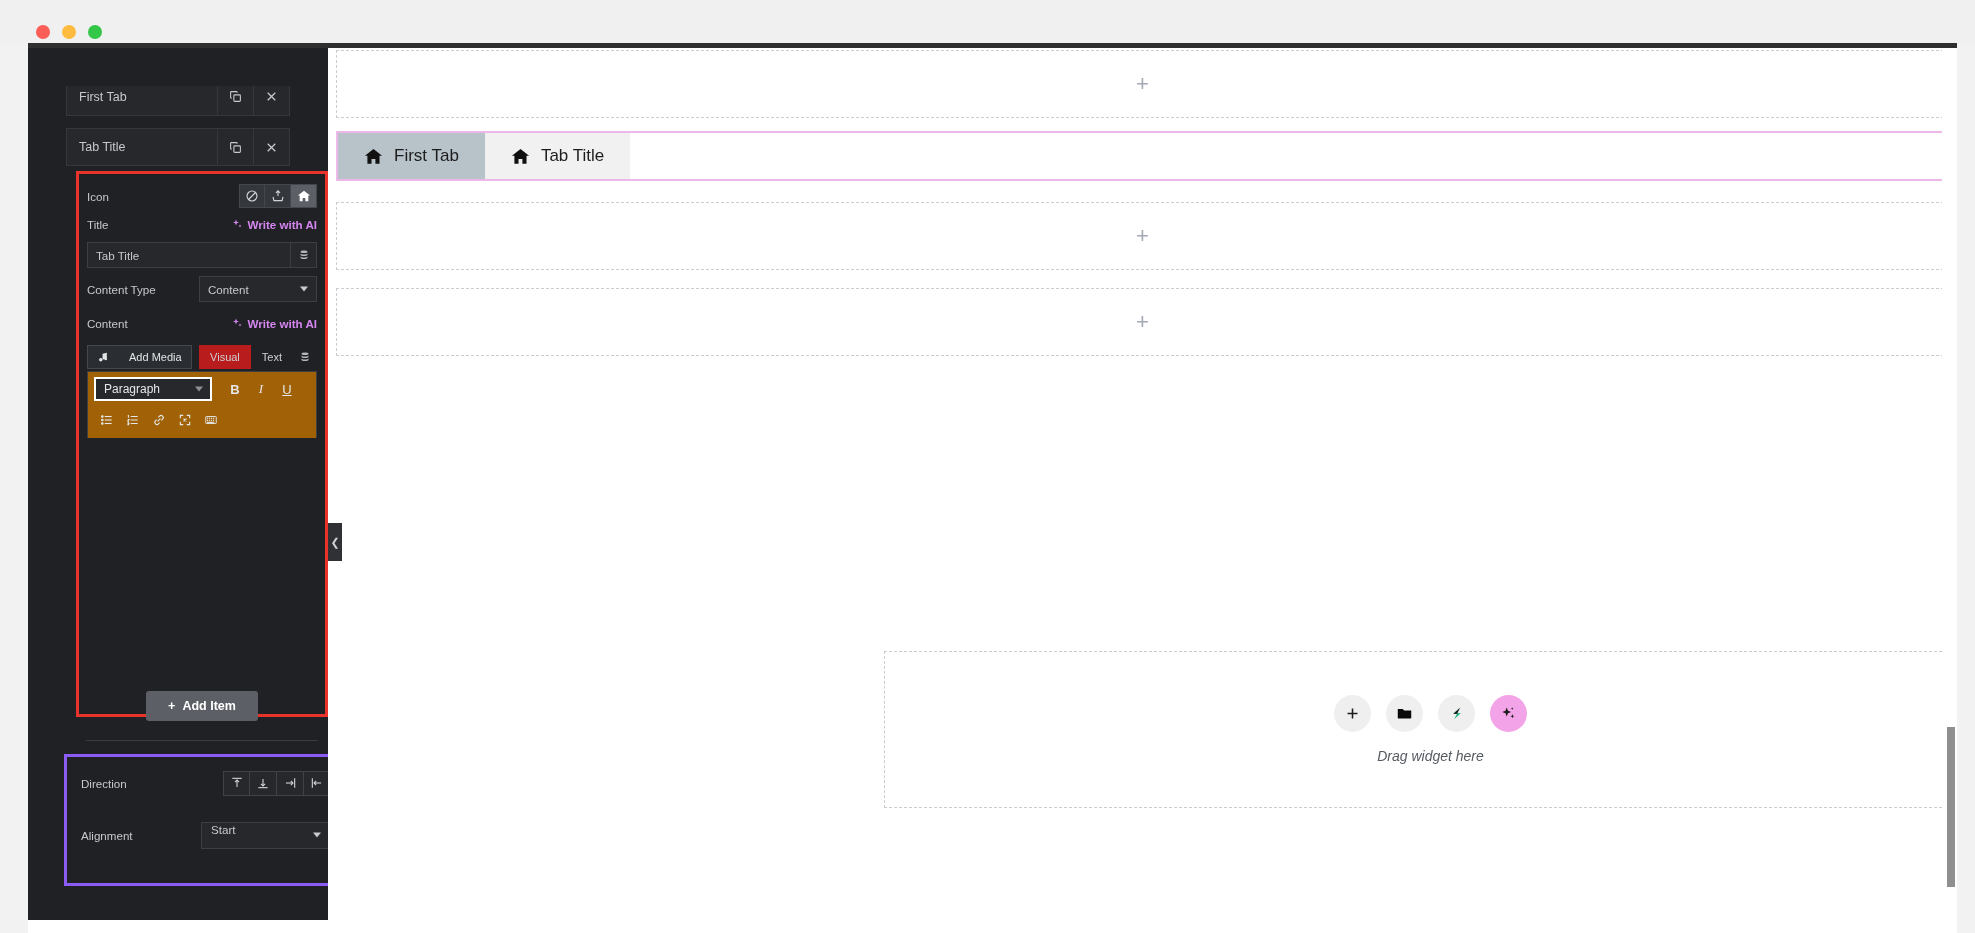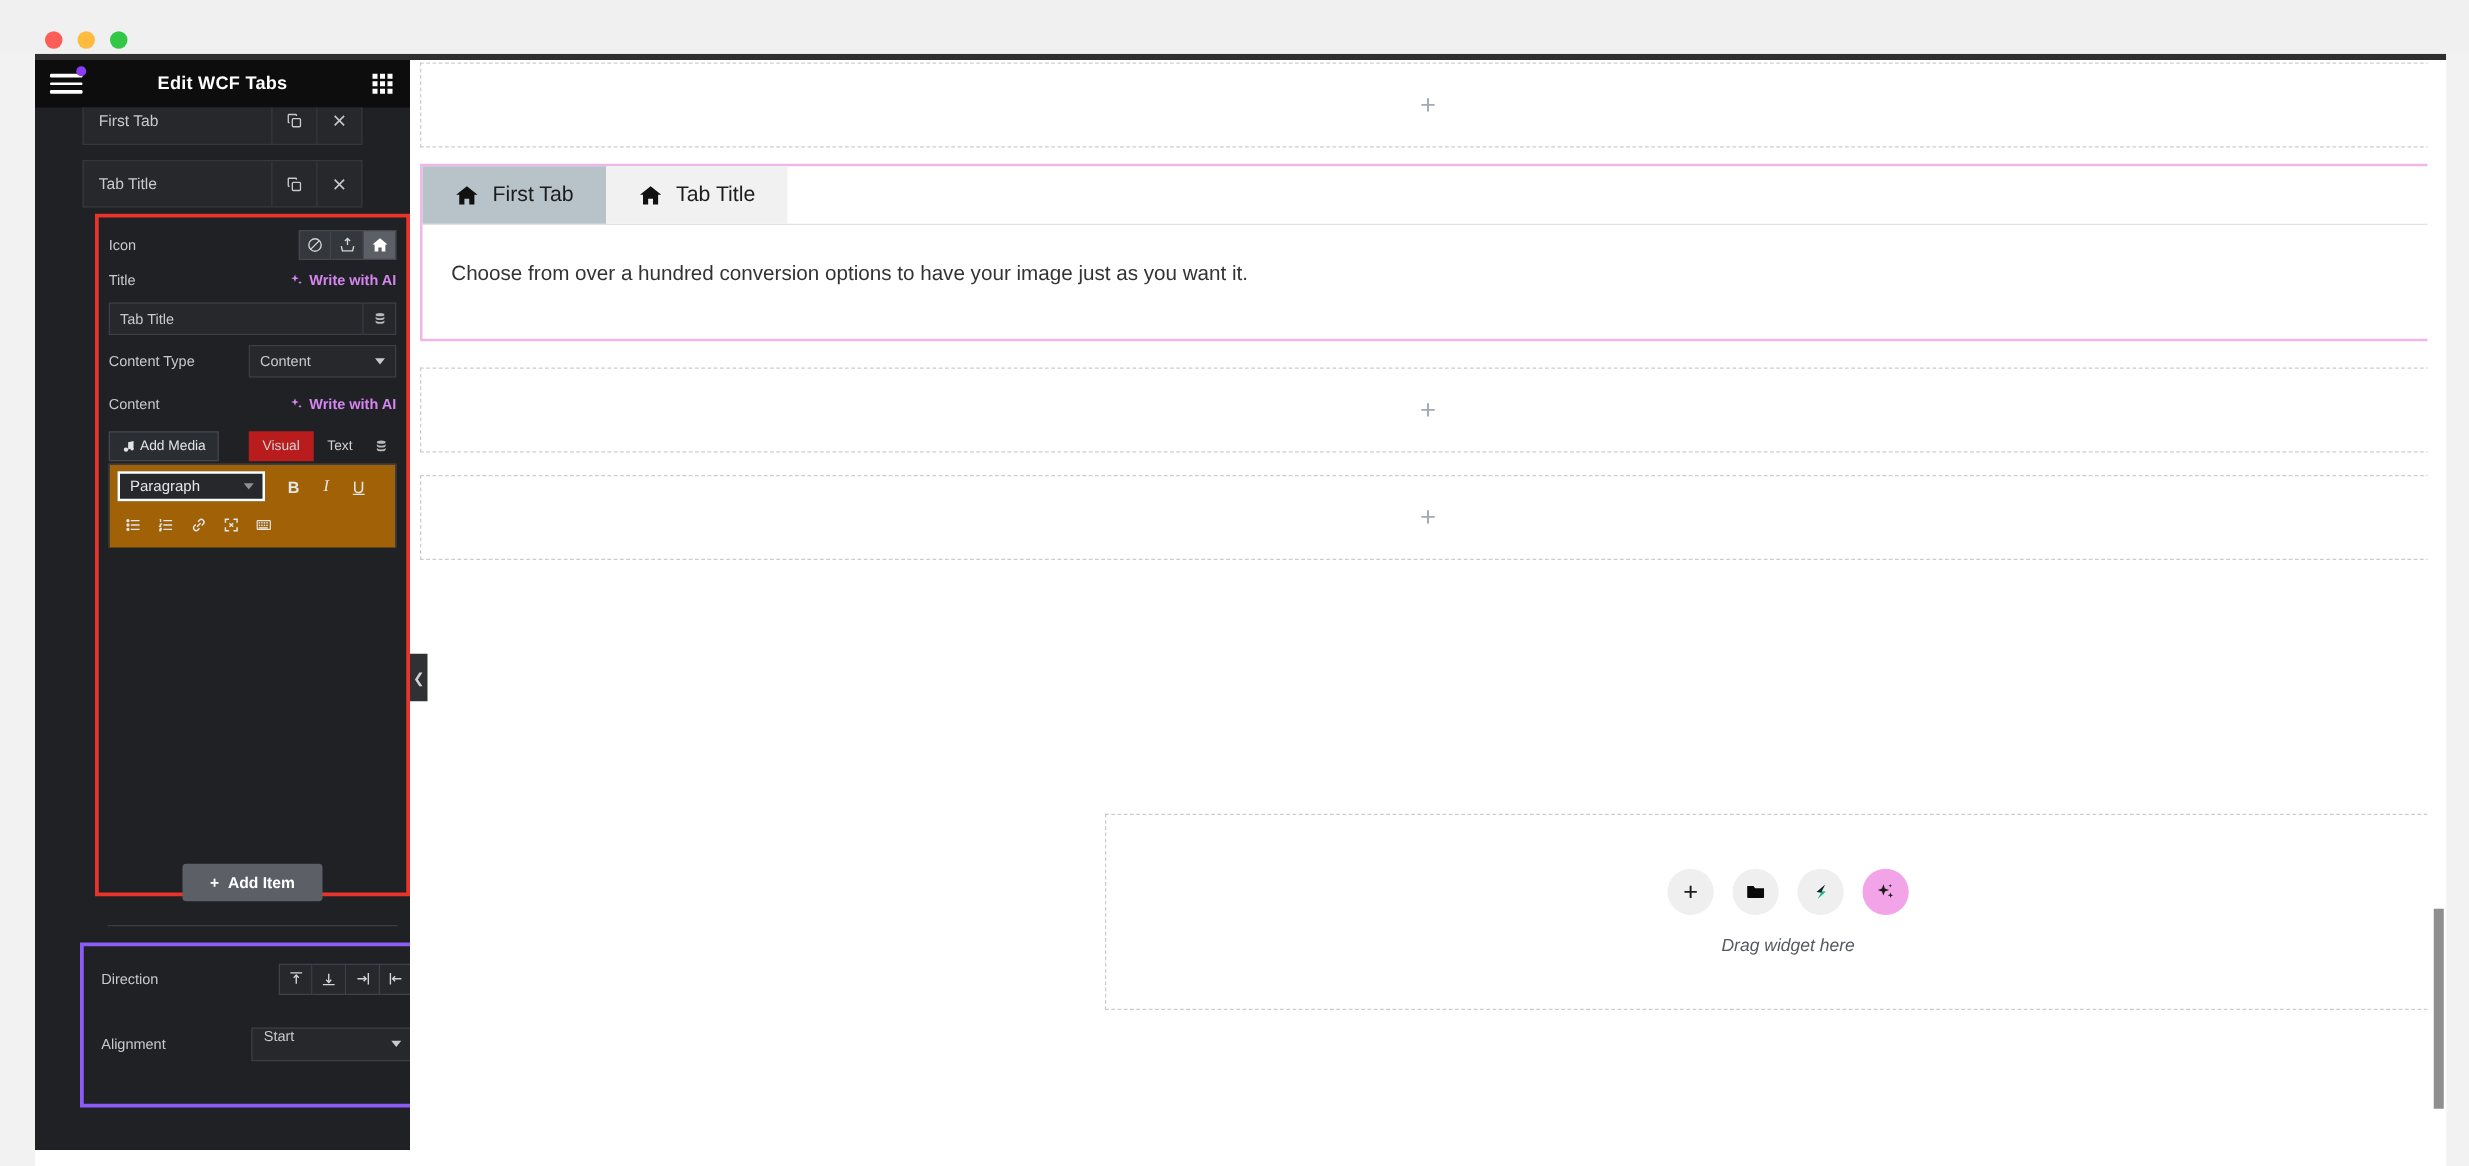--- a/index.html
+++ b/index.html
@@ -168,21 +168,21 @@
 
   
   #wp-editor {
     margin: 6px 8px 0 8px;
     background: #1f2124;
   }
   #editor-topbar {
     display: flex; align-items: center; height: 28px;
   }
   #add-media-btn {
-    display: flex; align-items: center; gap: 2px;
+    display: flex; align-items: center; gap: 19px;
     background: #2a2d31; border: 1px solid #44474c;
     height: 24px; padding: 0 9px; color: #e2e4e6; font-size: 11px;
     cursor: pointer;
   }
   #add-media-btn svg { width: 13px; height: 13px; }
   #vt-tabs { margin-left: auto; display: flex; align-items: stretch; height: 24px; }
   .vt-tab {
     padding: 0 10px; display: flex; align-items: center;
     font-size: 11px; color: #cfd1d4; cursor: pointer;
     border: 1px solid transparent;
@@ -374,40 +374,20 @@
       <span class="tl tl-yellow"></span>
       <span class="tl tl-green"></span>
     </div>
   </div>
 
   <div id="window-body">
     <div id="black-topbar"></div>
 
     <div id="editor-panel">
 
-      <div id="panel-header">
-        <div id="hamburger-btn">
-          <span></span>
-            <span></span>
-            <span></span>
-          <i id="notif-dot"></i>
-        </div>
-        <div id="panel-title">Edit WCF Tabs</div>
-        <div id="grid-btn">
-          <i></i>
-            <i></i>
-            <i></i>
-            <i></i>
-            <i></i>
-            <i></i>
-            <i></i>
-            <i></i>
-            <i></i>
-        </div>
-      </div>
 
       <div id="panel-scroll">
 
         <div id="rep-first">
           <div class="repeater-item">
             <span class="rep-label">First Tab</span>
             <span class="rep-btn">
               <svg viewBox="0 0 24 24" fill="none" stroke="currentColor" stroke-width="2">
                 <rect x="9" y="9" width="12" height="12" rx="1.5"></rect>
                 <path d="M5 15H4a1 1 0 0 1-1-1V4a1 1 0 0 1 1-1h10a1 1 0 0 1 1 1v1"></path>
@@ -661,23 +641,20 @@
             </svg>
             <span>First Tab</span>
           </div>
           <div class="canvas-tab inactive">
             <svg class="home-ico" viewBox="0 0 24 24" fill="#111">
               <path d="M12 2.4L1.2 11.1h3.1V21h5.2v-5.8h4.9V21h5.2v-9.9h3.2z"></path>
             </svg>
             <span>Tab Title</span>
           </div>
         </div>
-        <div id="tabs-body">
-          <span>Choose from over a hundred conversion options to have your image just as you want it.</span>
-        </div>
       </div>
 
       <div class="empty-section" id="sec-mid">
         <span>+</span>
       </div>
 
       <div class="empty-section" id="sec-mid2">
         <span>+</span>
       </div>
 

